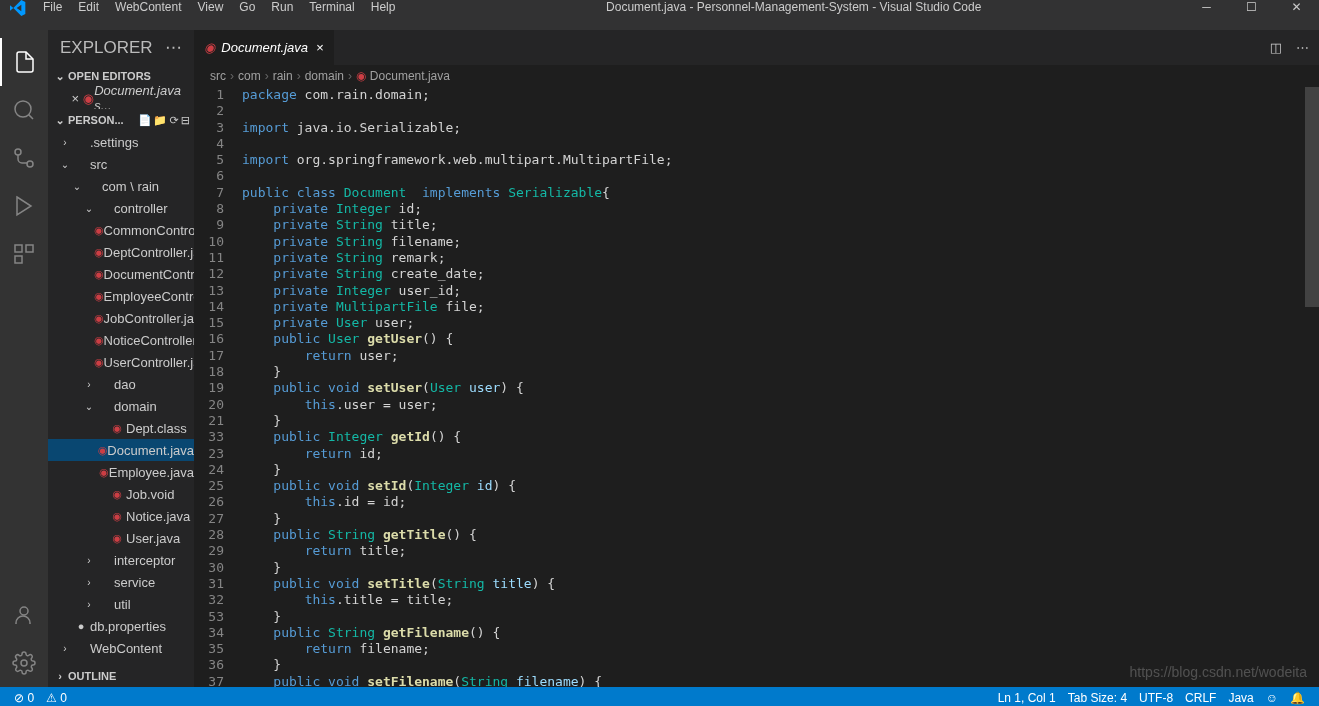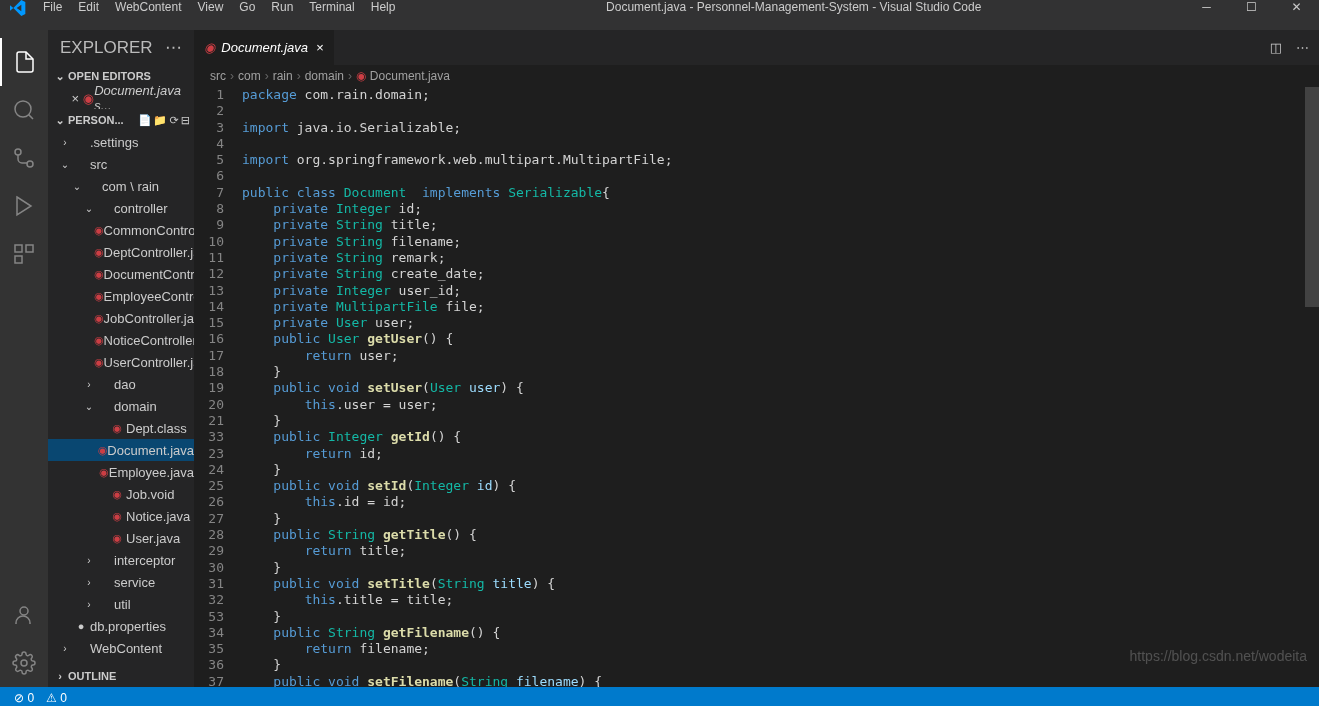--- a/index.html
+++ b/index.html
@@ -50,21 +50,21 @@
 .kw { color: #569cd6; }
 .type { color: #14b8a6; }
 .fn { color: #dcdcaa; font-weight: bold; }
 .var { color: #9cdcfe; }
 .minimap { position: absolute; right: 14px; top: 57px; width: 90px; height: 600px; background: #1e1e1e; opacity: 0.6; }
 .scrollbar { position: absolute; right: 0; top: 57px; width: 14px; height: 600px; background: #1e1e1e; }
 .scroll-thumb { position: absolute; top: 0; width: 14px; height: 220px; background: #424242; }
 .statusbar { height: 22px; background: #007acc; color: #ffffff; display: flex; align-items: center; font-size: 12px; padding: 0 8px; }
 .status-item { padding: 0 6px; cursor: pointer; }
 .status-right { margin-left: auto; display: flex; }
-.watermark { position: absolute; right: 12px; bottom: 42px; color: rgba(200,200,200,0.3); font-size: 14px; pointer-events: none; }
+.watermark { position: absolute; right: 12px; bottom: 26px; color: rgba(200,200,200,0.3); font-size: 14px; pointer-events: none; }
 svg { display: block; }
 </style>
 </head>
 <body>
 
 <div class="titlebar">
   <div class="logo">
     <svg width="16" height="16" viewBox="0 0 24 24">
         <path fill="#0098ff" d="M23 3l-6-3-12 12L0 8v8l5-4 12 12 6-3V3zm-6 14l-7-5 7-5v10z"></path>
       </svg>
@@ -362,15 +362,24 @@
     <div class="minimap"></div>
     <div class="scrollbar">
       <div class="scroll-thumb"></div>
     </div>
   </div>
 </div>
 
 <div class="statusbar">
   <span class="status-item">⊘ 0</span>
   <span class="status-item">⚠ 0</span>
+  <div class="status-right">
+    <span class="status-item">Ln 1, Col 1</span>
+    <span class="status-item">Tab Size: 4</span>
+    <span class="status-item">UTF-8</span>
+    <span class="status-item">CRLF</span>
+    <span class="status-item">Java</span>
+    <span class="status-item">☺</span>
+    <span class="status-item">🔔</span>
+  </div>
 </div>
 
 <div class="watermark">https://blog.csdn.net/wodeita</div>
 
 </body></html>

